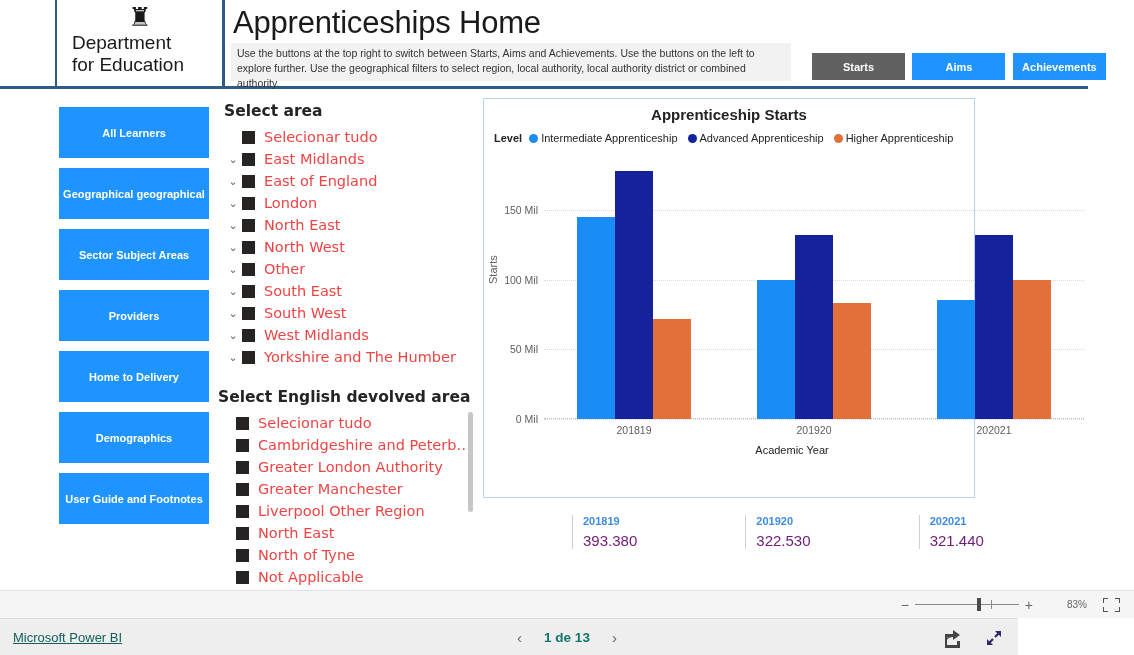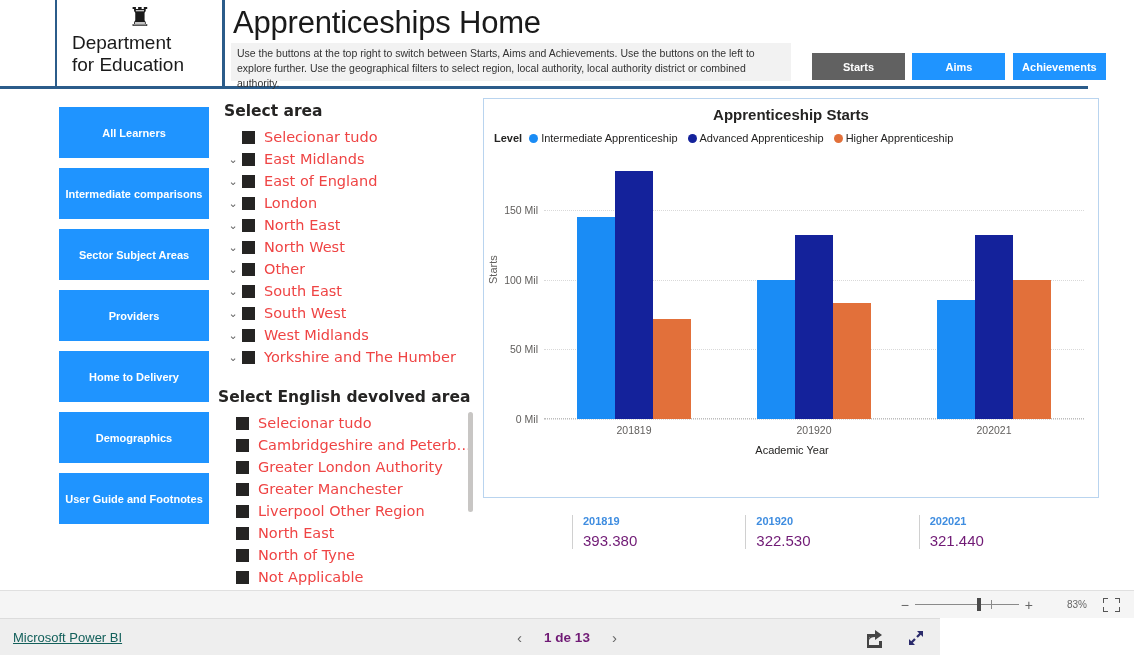--- a/index.html
+++ b/index.html
@@ -99,21 +99,21 @@
     overflow: hidden; text-overflow: ellipsis;
     font-family: "DejaVu Sans", sans-serif;
   }
   #dev-scroll {
     position: absolute; left: 468px; top: 412px; width: 5px; height: 100px;
     background: #c8c6c4; border-radius: 3px;
   }
 
   
   #chart-panel {
-    position: absolute; left: 483px; top: 98px; width: 616px; height: 400px;
+    position: absolute; left: 483px; top: 98px; width: 492px; height: 400px;
     border: 1px solid #b9d4ef; background: #fff;
   }
   .chart-title {
     text-align: center; font-size: 15px; font-weight: bold; color: #252423;
     margin-top: 7px; font-family: "Liberation Sans", sans-serif;
   }
   .legend {
     display: flex; align-items: center; padding-left: 10px; margin-top: 9px;
     font-size: 11px; color: #252423;
   }
@@ -196,33 +196,33 @@
   }
   .zfit i {
     position: absolute; width: 5px; height: 5px; border: 1.5px solid #555;
   }
   .zfit i.tl { left:0; top:0; border-right:0; border-bottom:0; }
   .zfit i.tr { right:0; top:0; border-left:0; border-bottom:0; }
   .zfit i.bl { left:0; bottom:0; border-right:0; border-top:0; }
   .zfit i.br { right:0; bottom:0; border-left:0; border-top:0; }
 
   #statusbar {
-    position: absolute; left: 0; top: 618px; width: 940px; height: 37px;
+    position: absolute; left: 0; top: 618px; width: 1018px; height: 37px;
     background: #eeeeee; border-top: 1px solid #dcdcdc;
   }
   #pbi-link {
     position: absolute; left: 13px; top: 11px; font-size: 13px;
     color: #13605b; text-decoration: underline; cursor: pointer;
   }
   #pager {
     position: absolute; left: 0; top: 0; width: 1134px; height: 37px;
     display: flex; align-items: center; justify-content: center;
   }
   .parrow { font-size: 15px; color: #666; margin: 0 22px; cursor: pointer; }
-  .ptext { font-size: 13.5px; color: #701a75; font-weight: bold; }
+  .ptext { font-size: 13.5px; color: #0f766e; font-weight: bold; }
   #footer-icons {
     position: absolute; right: 14px; top: 9px; display: flex; align-items: center;
   }
   .ficon { width: 20px; height: 20px; margin-left: 22px; cursor: pointer;
            color: #444; }
 </style>
 </head>
 <body>
 
 <div id="app">
@@ -246,21 +246,21 @@
     </div>
 
     <div class="mode-btns">
       <div class="mode-btn active">Starts</div>
       <div class="mode-btn idle">Aims</div>
       <div class="mode-btn idle">Achievements</div>
     </div>
 
     <div class="navcol">
       <div class="nav-btn">All Learners</div>
-      <div class="nav-btn">Intermediate comparisons</div>
+      <div class="nav-btn">Geographical geographical</div>
       <div class="nav-btn">Sector Subject Areas</div>
       <div class="nav-btn">Providers</div>
       <div class="nav-btn">Home to Delivery</div>
       <div class="nav-btn">Demographics</div>
       <div class="nav-btn">User Guide and Footnotes</div>
     </div>
 
     <div id="slicer-area">
       <div class="slicer-title">Select area</div>
       <div class="slicer-list" id="area-list">

